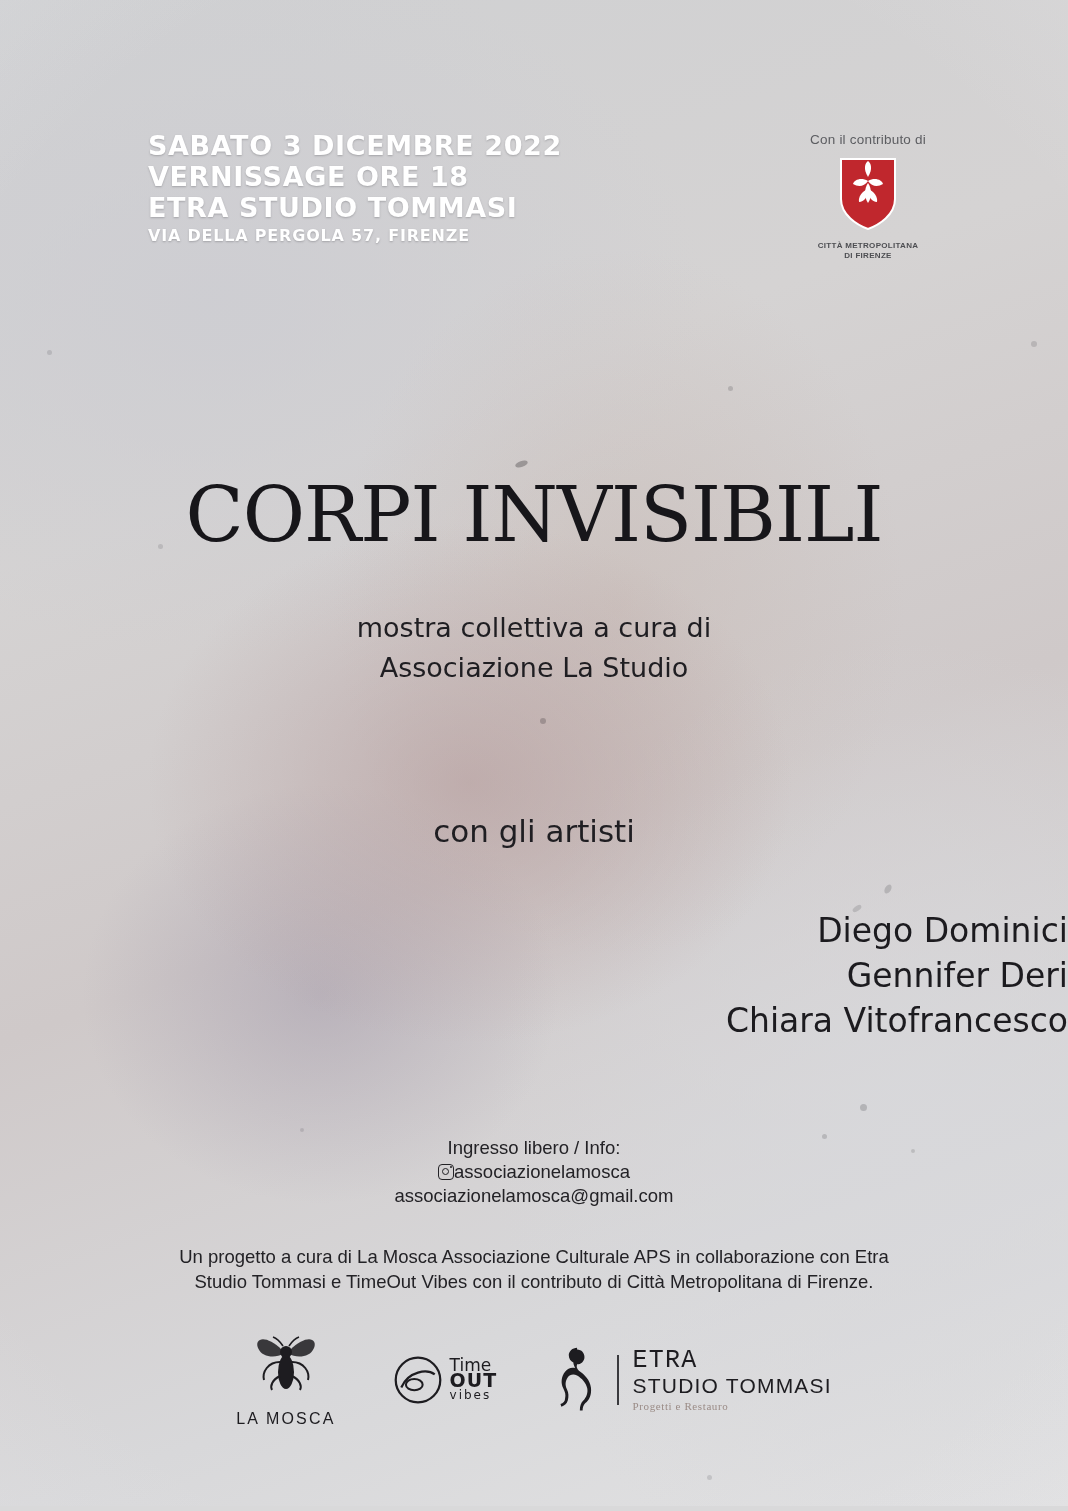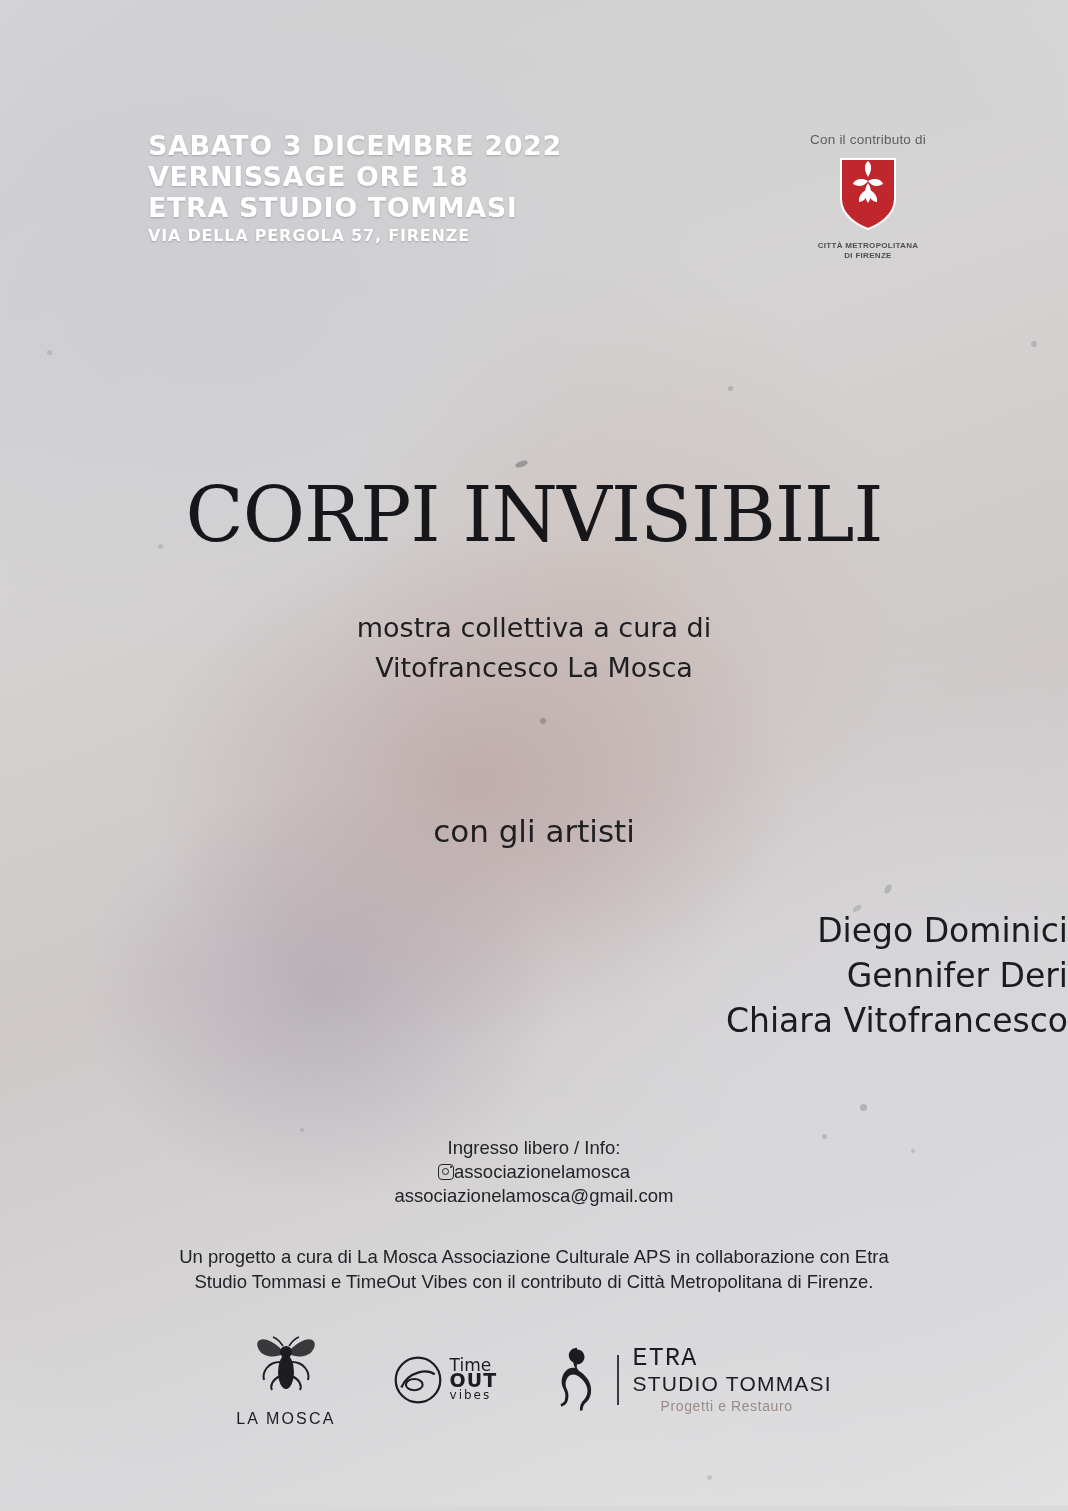--- a/index.html
+++ b/index.html
@@ -222,26 +222,25 @@
     font-family: Liberation Mono, monospace;
   }
   .logo-etra .etxt .e2 {
     font-size: 21px;
     letter-spacing: 1.2px;
     color: #1d1c20;
     line-height: 25px;
     font-family: "Liberation Sans", sans-serif;
   }
   .logo-etra .etxt .e3 {
-    font-size: 14px;
+    font-size: 11px;
     letter-spacing: .6px;
     color: #9a8b86;
     margin-top: 2px;
-    font-family: Liberation Sans, sans-serif;
-    margin-left: 28px;
+    font-family: Liberation Serif, serif;
   }
   .speck {
     position: absolute;
     border-radius: 50%;
     background: rgba(40,38,42,.45);
     pointer-events: none;
   }
 </style>
 </head>
 <body>
@@ -287,21 +286,21 @@
     <div class="crest-cap">
       <div>CITTÀ METROPOLITANA</div>
       <div>DI FIRENZE</div>
     </div>
   </div>
 
   <div class="title">CORPI INVISIBILI</div>
 
   <div class="subtitle">
     <div>mostra collettiva a cura di</div>
-    <div>Vitofrancesco La Mosca</div>
+    <div>Associazione La Studio</div>
   </div>
 
   <div class="artists-label">con gli artisti</div>
 
   <div class="artists">
     <div>Diego Dominici</div>
     <div>Gennifer Deri</div>
     <div>Chiara Vitofrancesco</div>
   </div>
 

